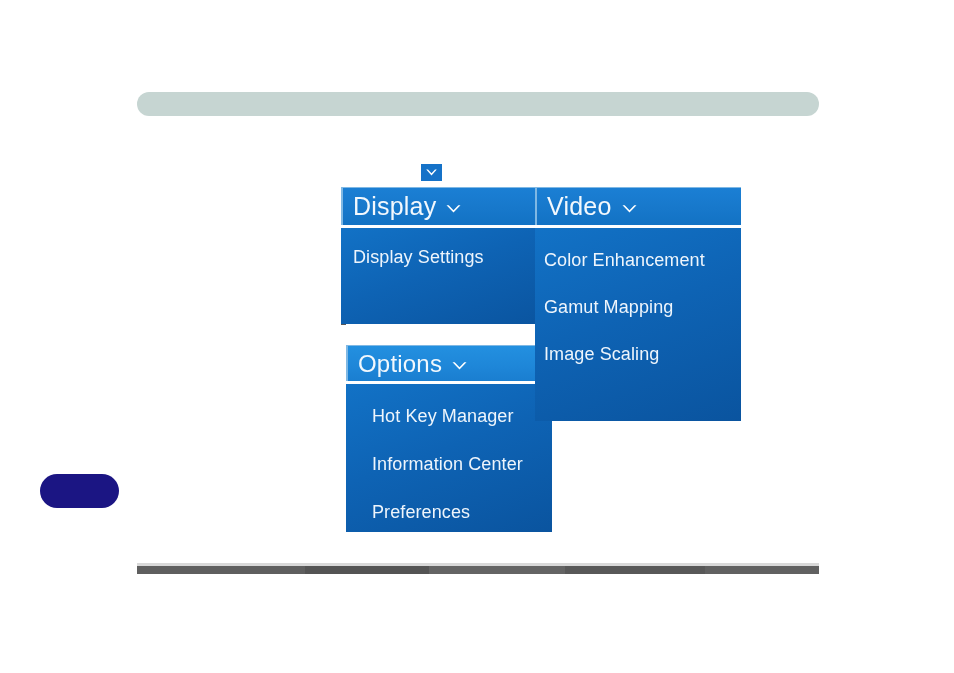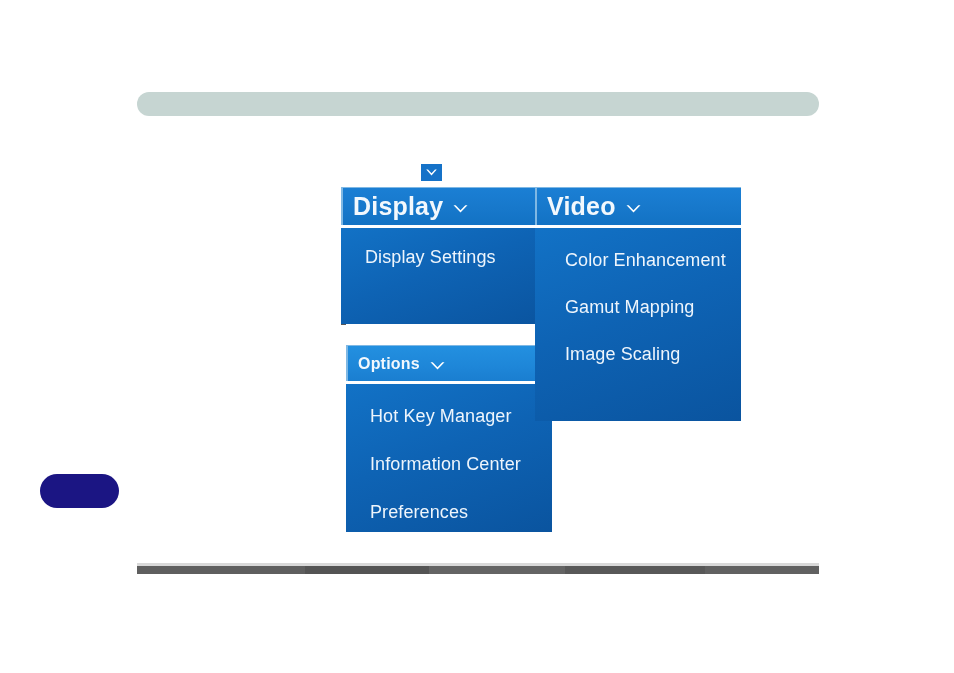--- a/index.html
+++ b/index.html
@@ -93,21 +93,21 @@
     background: linear-gradient(180deg, #1b7fd4 0%, #1778cb 55%, #1272c4 100%);
     border-left: 2px solid #7fb8e4;
     border-top: 1px solid #7fb8e4;
     display: flex;
     align-items: center;
     padding-left: 10px;
     color: #ffffff;
   }
   .menu-header .title {
     font-size: 25px;
-    font-weight: 700;
+    font-weight: 400;
     letter-spacing: 0.2px;
     line-height: 1;
     color: #f2f8fd;
   }
   .menu-header .hdr-chevron {
     margin-left: 9px;
     display: inline-flex;
     align-items: center;
     margin-top: 4px;
   }
@@ -119,46 +119,46 @@
 
   .menu-body {
     background: linear-gradient(160deg, #1272c6 0%, #0e63b4 45%, #0a549f 100%);
     box-sizing: border-box;
     padding: 0;
   }
   .menu-item {
     color: #eef5fc;
     font-size: 18px;
     line-height: 1;
-    padding-left: 24px;
+    padding-left: 12px;
     display: flex;
     align-items: center;
     letter-spacing: 0.1px;
     cursor: default;
   }
 
   
   #display-panel { left: 341px; top: 187px; width: 209px; }
   #display-panel .menu-body { height: 96px; padding-top: 6px; }
   #display-panel .menu-item { height: 45px; }
 
   
   #options-panel { left: 346px; top: 345px; width: 206px; }
   #options-panel .menu-header {
     height: 36px;
     background: linear-gradient(180deg, #2390e0 0%, #1e86d8 60%, #1a7ed0 100%);
   }
-  #options-panel .menu-header .title { font-size: 16px; }
+  #options-panel .menu-header .title { font-size: 24px; }
   #options-panel .menu-body { height: 148px; padding-top: 8px; }
-  #options-panel .menu-item { height: 48px; }
+  #options-panel .menu-item { height: 48px; margin-left: 14px; }
 
   
   #video-panel { left: 535px; top: 187px; width: 206px; }
   #video-panel .menu-body { height: 193px; padding-top: 8px; }
-  #video-panel .menu-item { height: 47px; padding-left: 30px; }
+  #video-panel .menu-item { height: 47px; padding-left: 9px; }
 
   
   .bg-fragment {
     position: absolute;
     background: #3a3a3a;
     opacity: 0.85;
   }
 </style>
 </head>
 <body>

